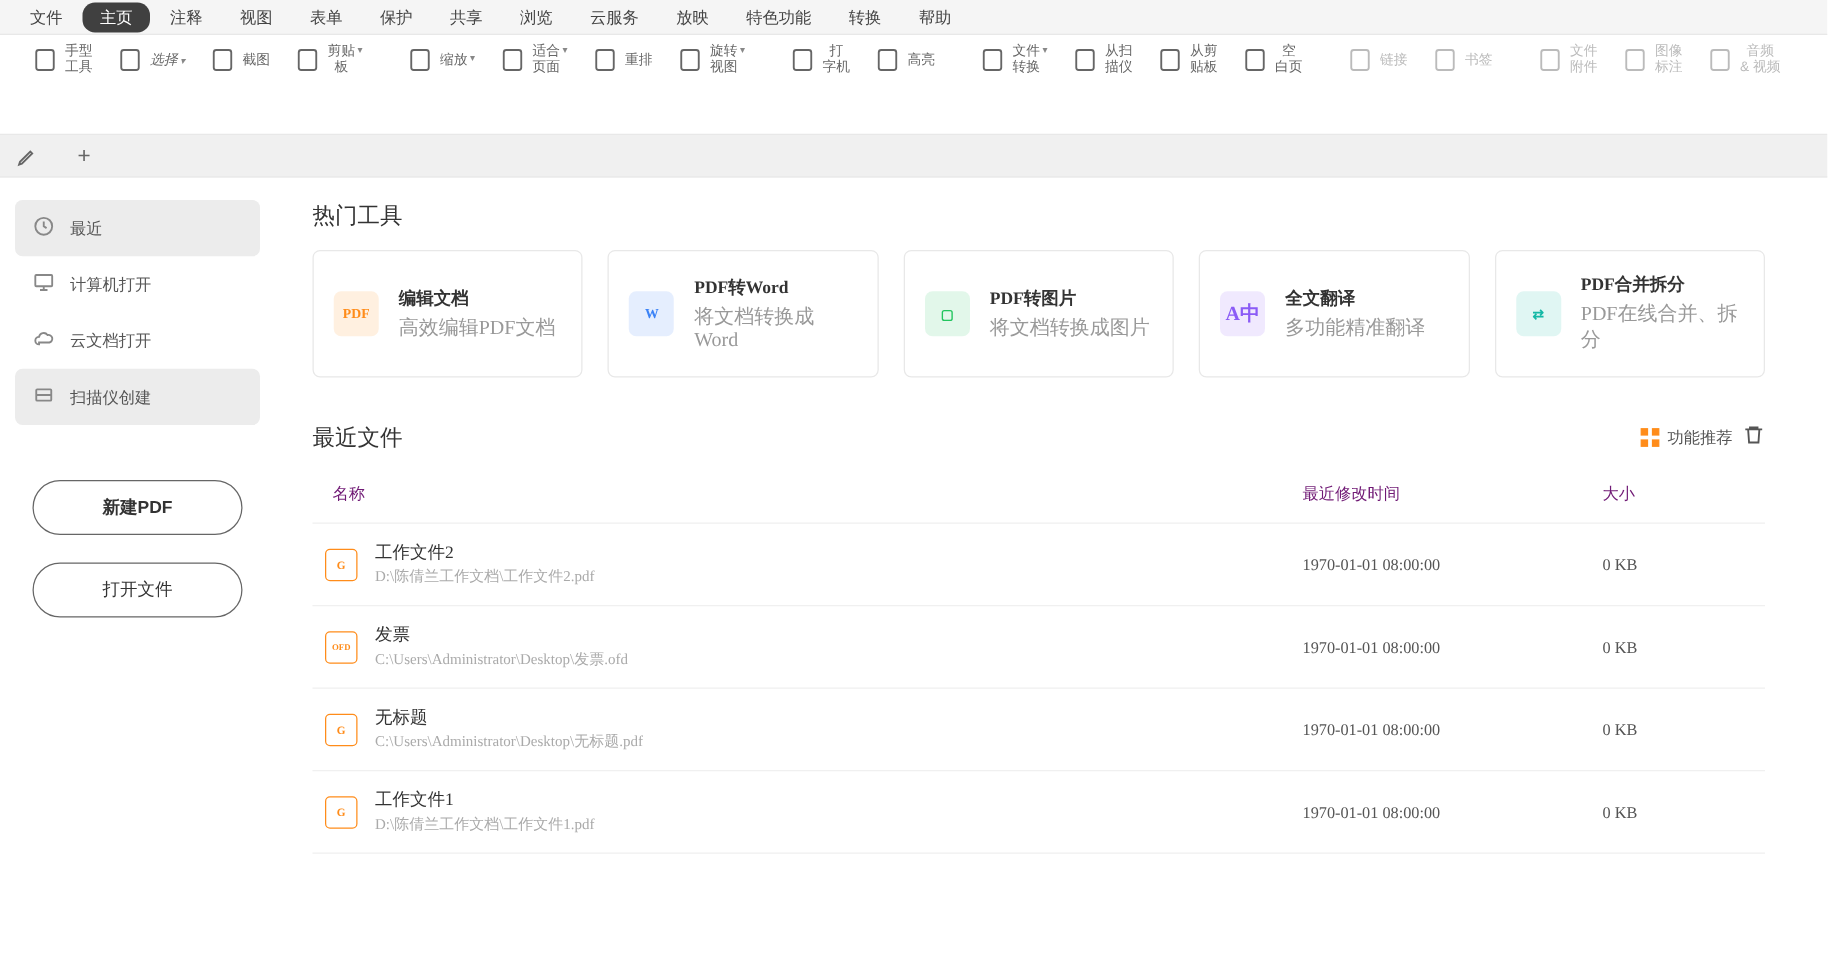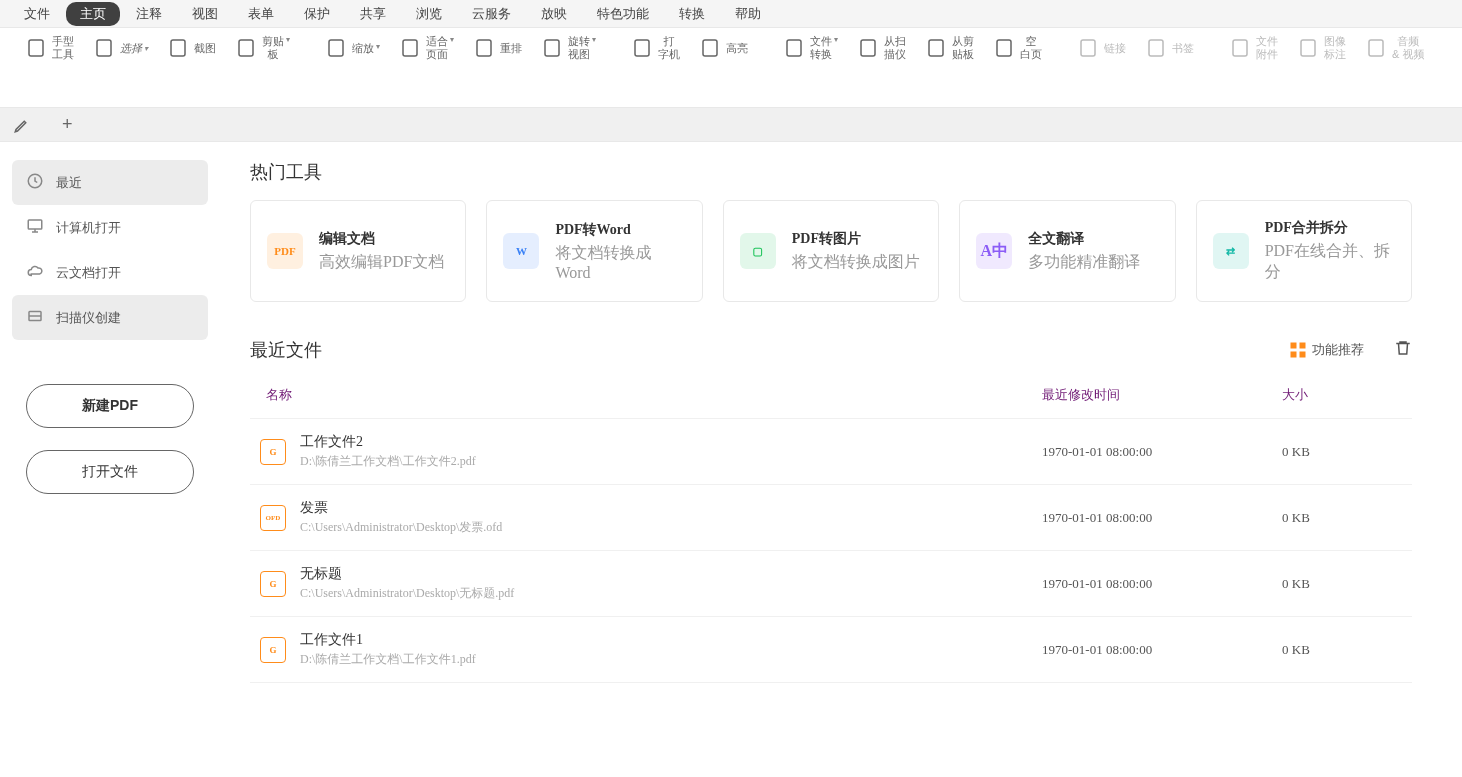--- a/index.html
+++ b/index.html
@@ -44,21 +44,21 @@
     .content { flex: 1; padding: 18px 50px 18px 30px; overflow-y: auto; font-family: Liberation Serif, serif; }
     .section-title { font-size: 18px; color: #333; margin-bottom: 16px; }
     
     .cards { display: flex; gap: 20px; margin-bottom: 36px; }
     .card { flex: 1; border: 1px solid #e8e8e8; border-radius: 6px; padding: 18px 16px; display: flex; align-items: center; gap: 16px; cursor: pointer; }
     .card-icon { width: 36px; height: 36px; flex-shrink: 0; display:flex; align-items:center; justify-content:center; border-radius:6px; }
     .card-title { font-size: 14px; font-weight: 600; color: #333; margin-bottom: 4px; }
     .card-sub { font-size: 16px; color: #999; }
     
     .recent-header { display: flex; align-items: center; justify-content: space-between; margin-bottom: 10px; }
-    .recent-actions { display: flex; align-items: center; gap: 30px; justify-content: flex-end; }
+    .recent-actions { display: flex; align-items: center; gap: 8px; justify-content: flex-end; }
     .grid-btn { display: flex; align-items: center; gap: 6px; cursor: pointer; color: #555; }
     .grid-btn svg { stroke: #ff8c1a; fill:#ff8c1a; }
     .trash-btn { cursor: pointer; }
     
     .table-head { display: flex; padding: 14px 10px; color: #701a75; font-size: 13px; border-bottom: 1px solid #f0f0f0; }
     .col-name { flex: 1; padding-left: 6px; }
     .col-mtime { width: 240px; }
     .col-size { width: 120px; }
     
     .file-row { display: flex; align-items: center; padding: 14px 10px; border-bottom: 1px solid #f0f0f0; cursor: pointer; }

